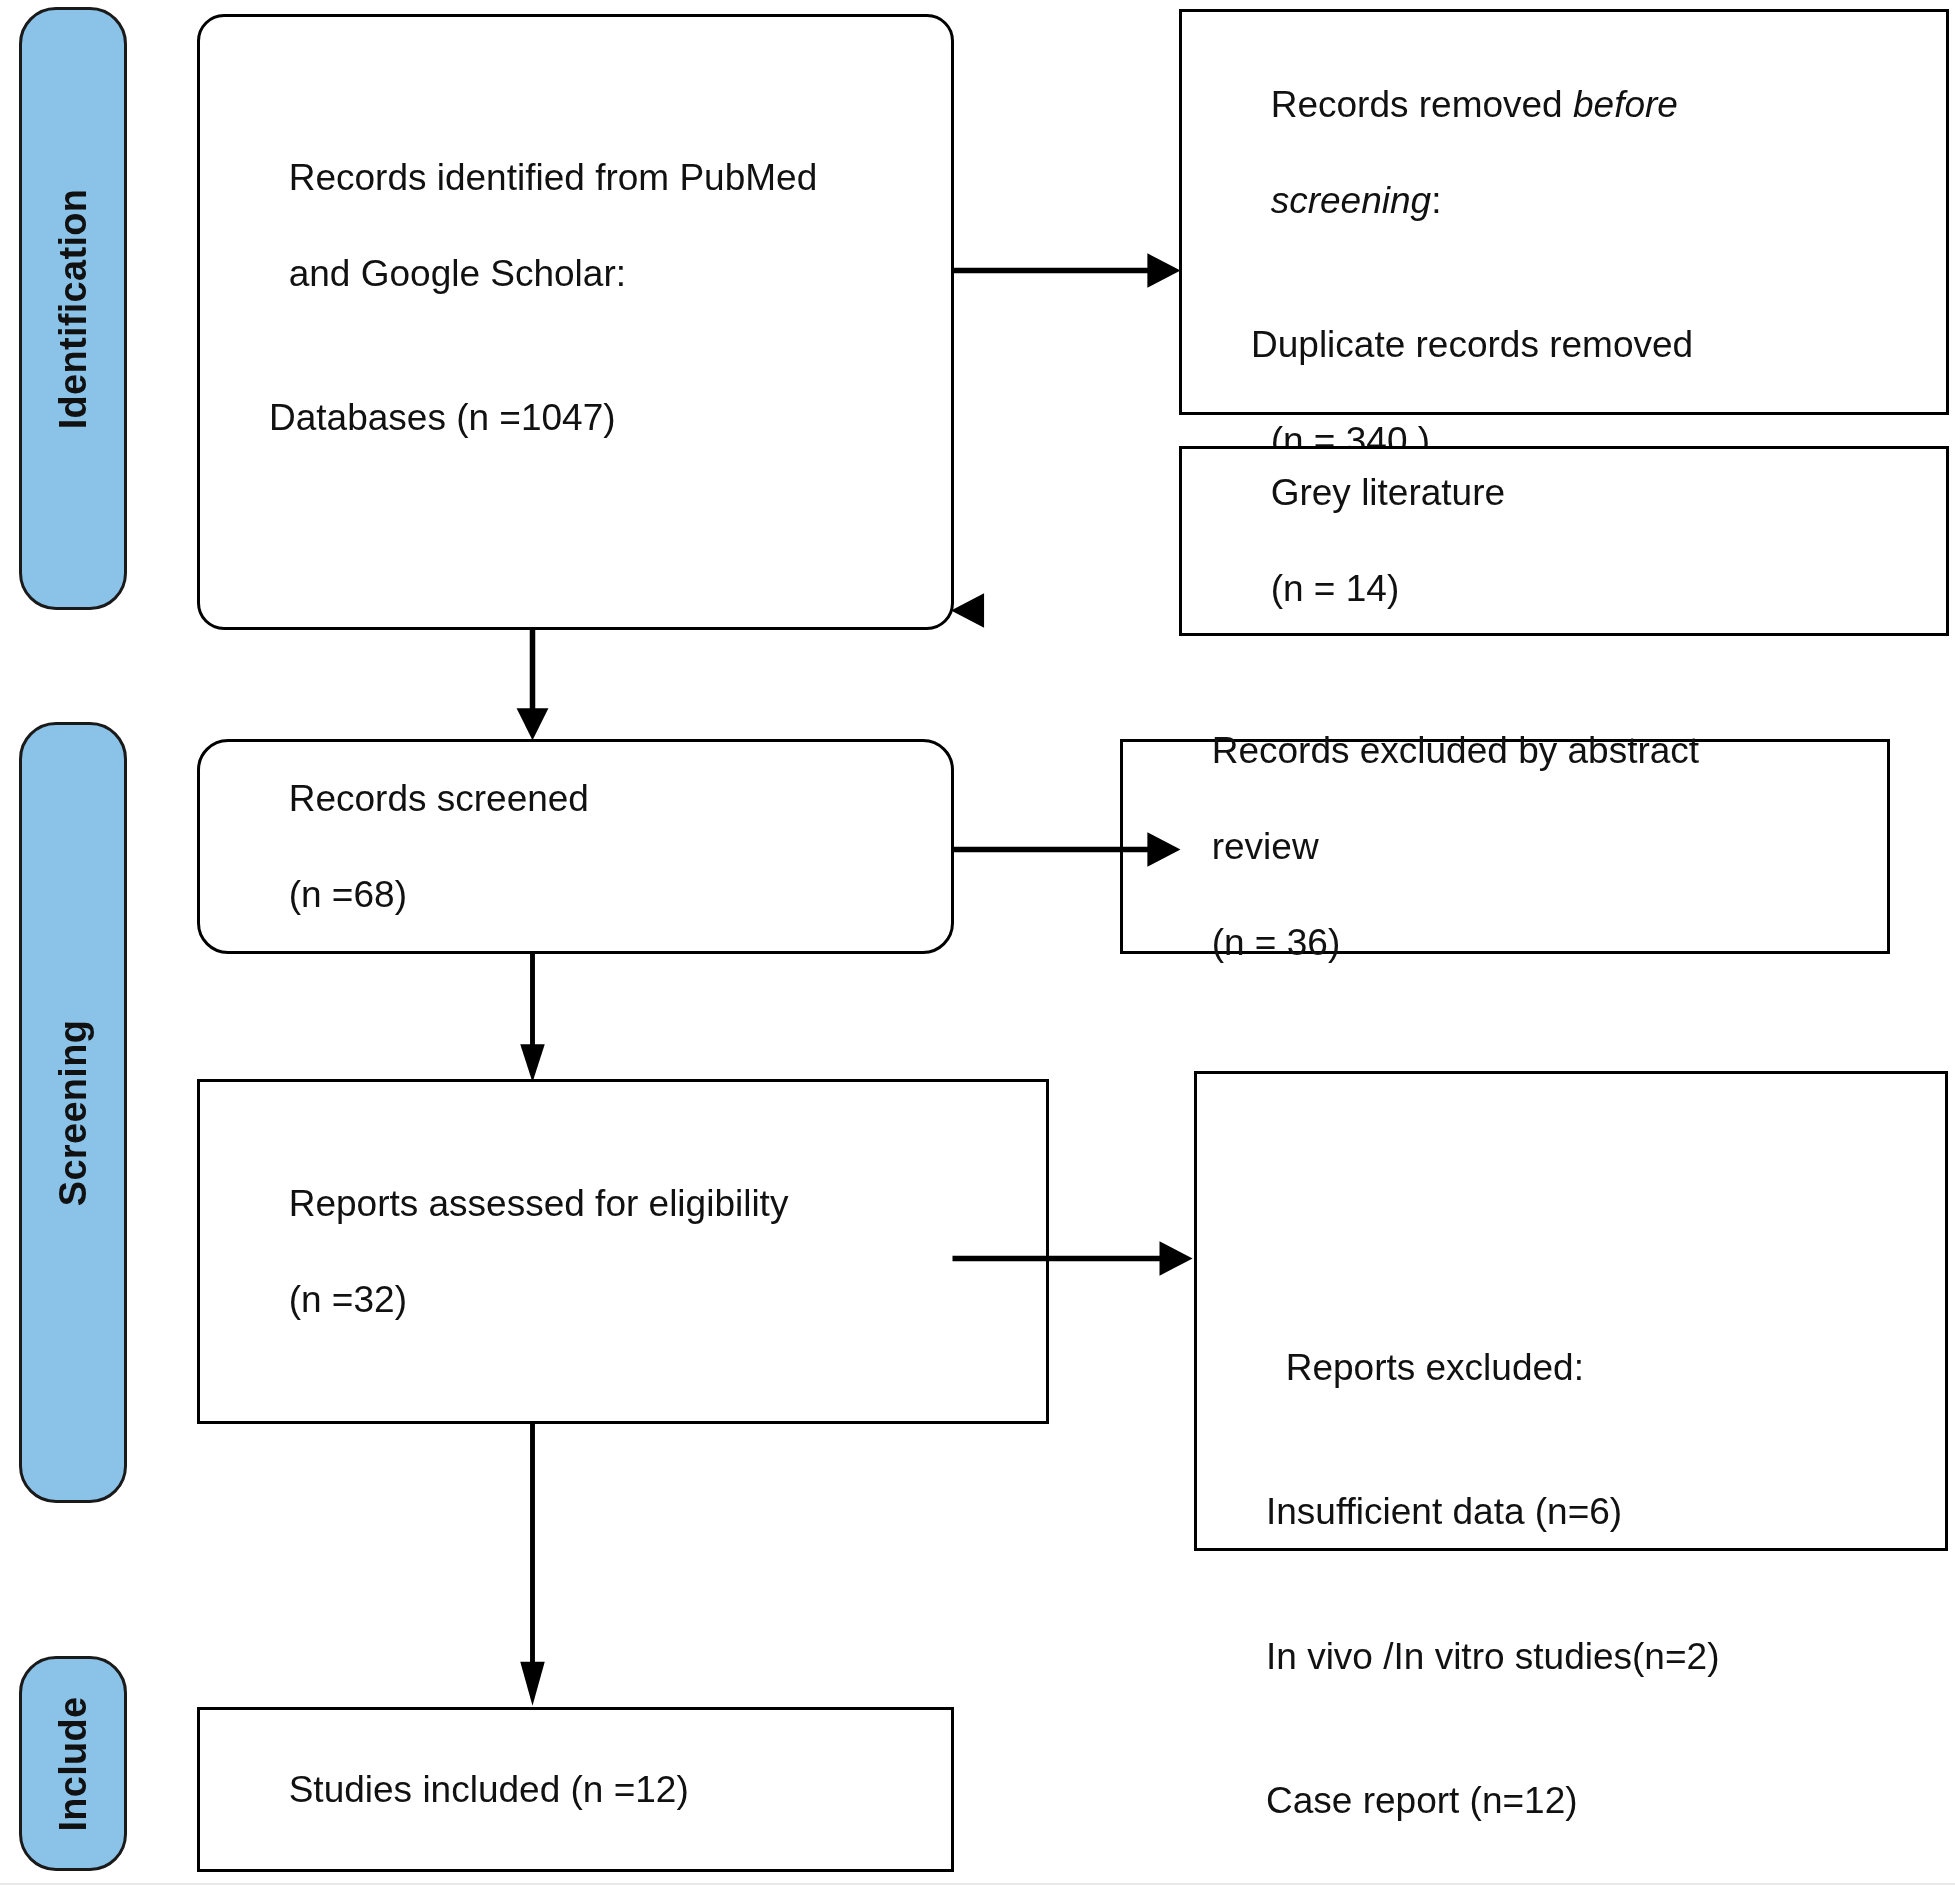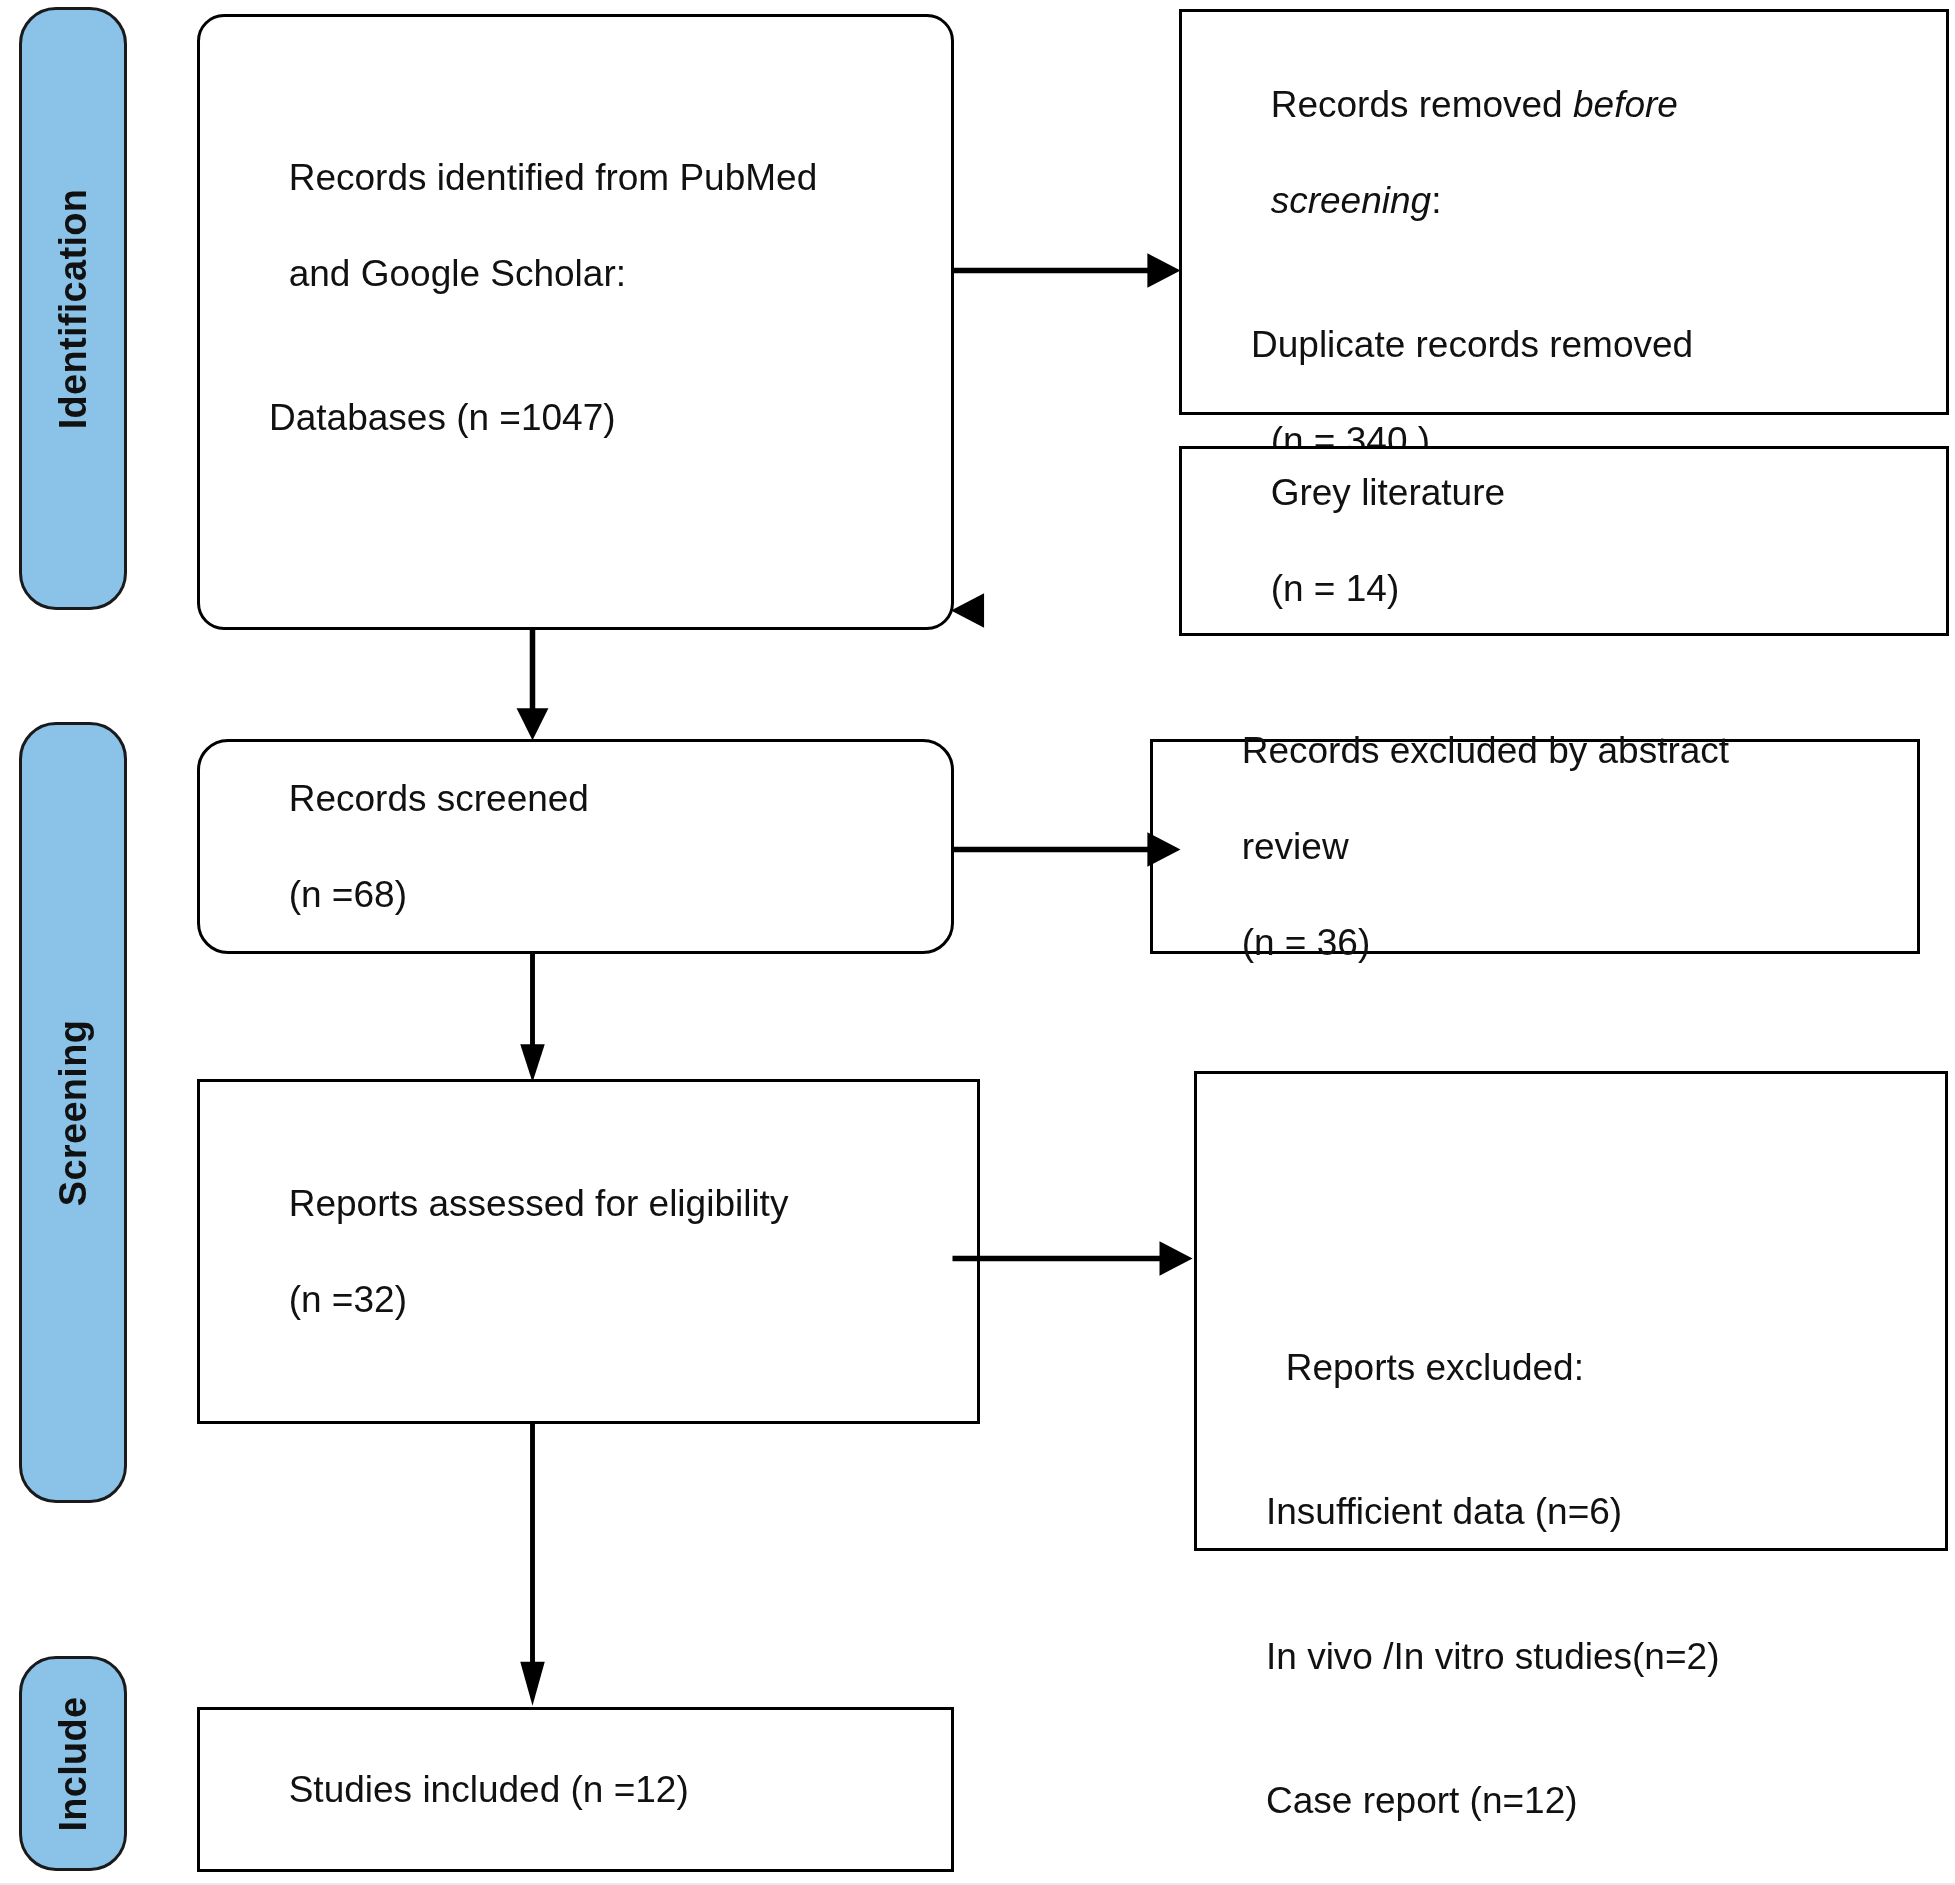--- a/index.html
+++ b/index.html
@@ -132,29 +132,29 @@
     </div>
   </div>
 
   <div class="flow-box" style="left:197px; top:739px; width:757px; height:215px;border-radius:31px;">
     <div class="box-text v-center">
       <span>Records screened</span><br>
       <span>(n =68)</span>
     </div>
   </div>
 
-  <div class="flow-box" style="left:1150px; top:739px; width:770px; height:215px;">
+  <div class="flow-box" style="left:1120px; top:739px; width:770px; height:215px;">
     <div class="box-text v-center">
       <span>Records excluded by abstract</span><br>
       <span>review</span><br>
       <span>(n = 36)</span>
     </div>
   </div>
 
-  <div class="flow-box" style="left:197px; top:1079px; width:783px; height:345px;">
+  <div class="flow-box" style="left:197px; top:1079px; width:852px; height:345px;">
     <div class="box-text v-center">
       <span>Reports assessed for eligibility</span><br>
       <span>(n =32)</span>
     </div>
   </div>
 
   <div class="flow-box" style="left:1194px; top:1071px; width:754px; height:480px;padding-left:35px;">
     <div class="box-text" style="top:222px;">
       <span>Reports excluded:</span><br>
       <span class="indent">Insufficient data (n=6)</span>

